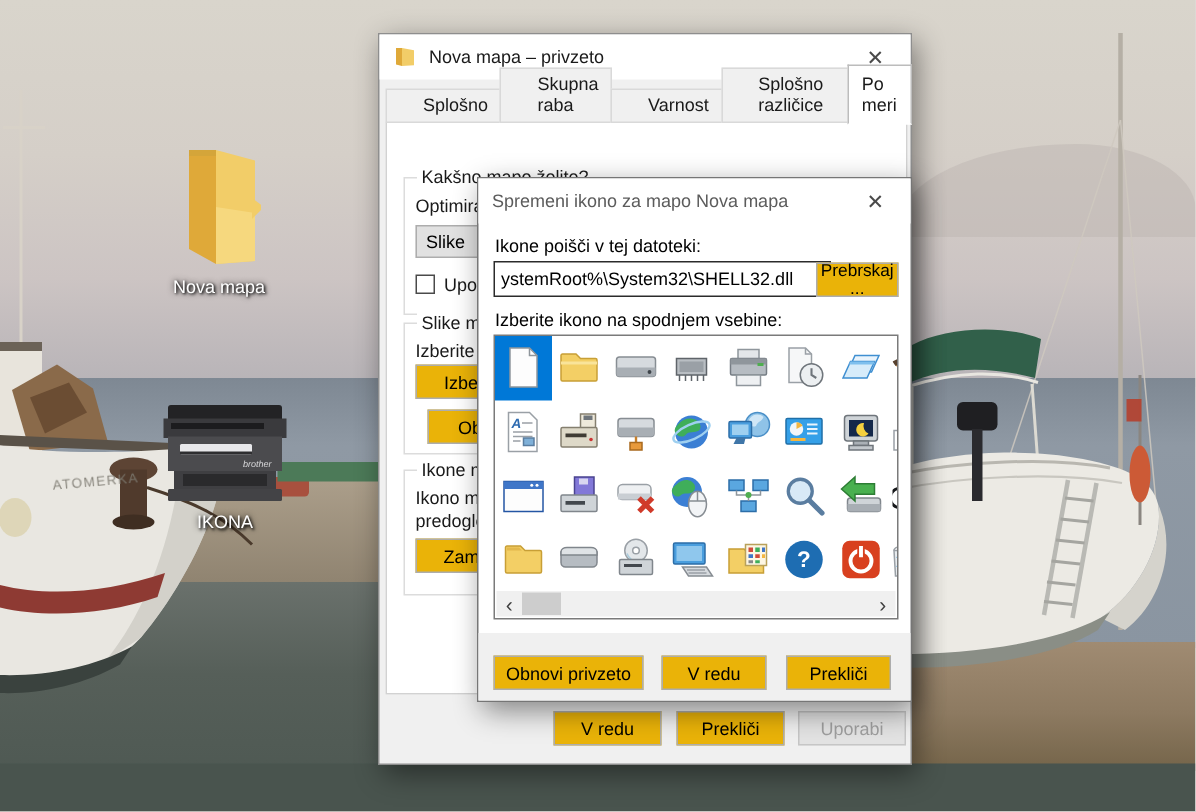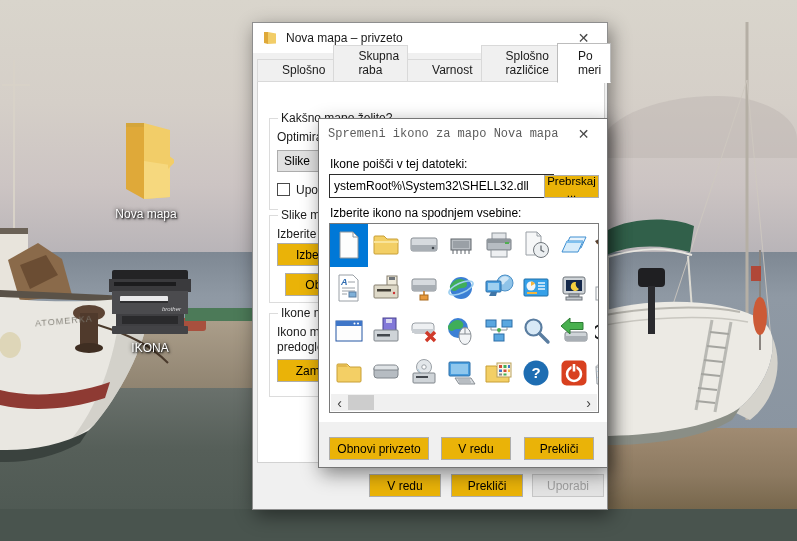--- a/index.html
+++ b/index.html
@@ -34,37 +34,37 @@
   .dicon { position:absolute; display:flex; flex-direction:column; align-items:center; z-index:2; cursor:pointer; }
   .dlabel { margin-top:5px; color:#fff; font-size:12px;
             text-shadow:1px 1px 2px #000,0 0 4px rgba(0,0,0,.8); }
 
   
   .win { position:absolute; background:#f0f0f0; border:1px solid #8e8e8e;
          box-shadow:3px 6px 18px rgba(0,0,0,.45); }
   .titlebar { position:absolute; left:0; top:0; right:0; height:30px; background:#fff;
               display:flex; align-items:center; padding-left:9px; gap:8px; }
   .title { font-size:12px; color:#1a1a1a; }
-  .title.gray { color:#5c5c5c;font-family:Liberation Mono, monospace; }
+  .title.gray { color:#5c5c5c; }
   .closebtn { position:absolute; top:1px; right:1px; width:45px; height:28px;
               display:flex; align-items:center; justify-content:center;
               color:#4a4a4a; font-size:14px; background:#fff; cursor:pointer; }
 
   .btn { position:absolute; height:23px; background:#eab308; border:1px solid #adadad;
          font:12px "Liberation Sans","DejaVu Sans",sans-serif;
          display:flex; align-items:center; justify-content:center; cursor:pointer; }
   .btn.disabled { color:#9f9f9f; border-color:#c6c6c6; background:#e3e3e3; cursor:default; }
 
   
   #props { left:252px; top:22px; width:356px; height:488px; z-index:5; }
   .tabstrip { position:absolute; left:4px; top:36px; height:23px; display:flex; align-items:flex-end; z-index:2; }
   .tab { padding:3px 8px 4px 24px; background:#f0f0f0; border:1px solid #d9d9d9; margin-right:-1px;
          font-size:12px; color:#1a1a1a; cursor:pointer; }
   .tab.active { background:#fff; border-color:#bcbcbc; border-bottom:1px solid #fff;
-                padding:5px 9px 5px 20px; position:relative; top:1px; z-index:3; }
+                padding:5px 9px 5px 9px; position:relative; top:1px; z-index:3; }
   .tabpage { position:absolute; left:4px; top:58px; width:348px; height:382px;
              background:#fff; border:1px solid #d2d2d2; }
   .group { position:absolute; border:1px solid #dcdcdc; }
   .glabel { position:absolute; top:-8px; left:8px; background:#fff; padding:0 3px;
             font-size:12px; color:#1a1a1a; white-space:nowrap; }
   .ptext { position:absolute; font-size:12px; color:#1a1a1a; white-space:nowrap; }
   .clip100 { max-width:100px; overflow:hidden; }
   .combo { position:absolute; background:#e1e1e1; border:1px solid #adadad; height:22px;
            display:flex; align-items:center; padding-left:6px; font-size:12px; cursor:pointer; }
   .cbbox { position:absolute; width:13px; height:13px; background:#fff; border:1px solid #4a4a4a; cursor:pointer; }
@@ -143,21 +143,21 @@
       <line x1="104" y1="340" x2="123" y2="342"></line>
         <line x1="101" y1="354" x2="120" y2="356"></line>
       <line x1="98" y1="368" x2="117" y2="370"></line>
         <line x1="96" y1="381" x2="115" y2="383"></line>
     </g>
     <line x1="160" y1="230" x2="160" y2="330" stroke="#8a8580" stroke-width="2"></line>
     <rect x="151" y="246" width="10" height="15" fill="#b5402e" opacity=".9"></rect>
     <ellipse cx="160" cy="296" rx="7" ry="19" fill="#cc5a36"></ellipse>
   </svg>
 
-  <div class="dicon" style="left:98px;top:120px;width:96px;text-align:right;">
+  <div class="dicon" style="left:98px;top:97px;width:96px;text-align:right;">
     <svg width="56" height="82" viewBox="0 0 56 80">
       <polygon points="8,2 26,2 26,78 8,68" fill="#dfa939"></polygon>
       <polygon points="26,2 52,9 52,76 26,78" fill="#f2cd68"></polygon>
       <polygon points="26,40 52,44 52,76 26,78" fill="#f6d87e"></polygon>
       <polygon points="50,34 58,40 50,48" fill="#f2cd68"></polygon>
       <polygon points="8,2 26,2 26,6 8,6" fill="#caa23c" opacity=".5"></polygon>
     </svg>
     <span class="dlabel">Nova mapa</span>
   </div>
 

